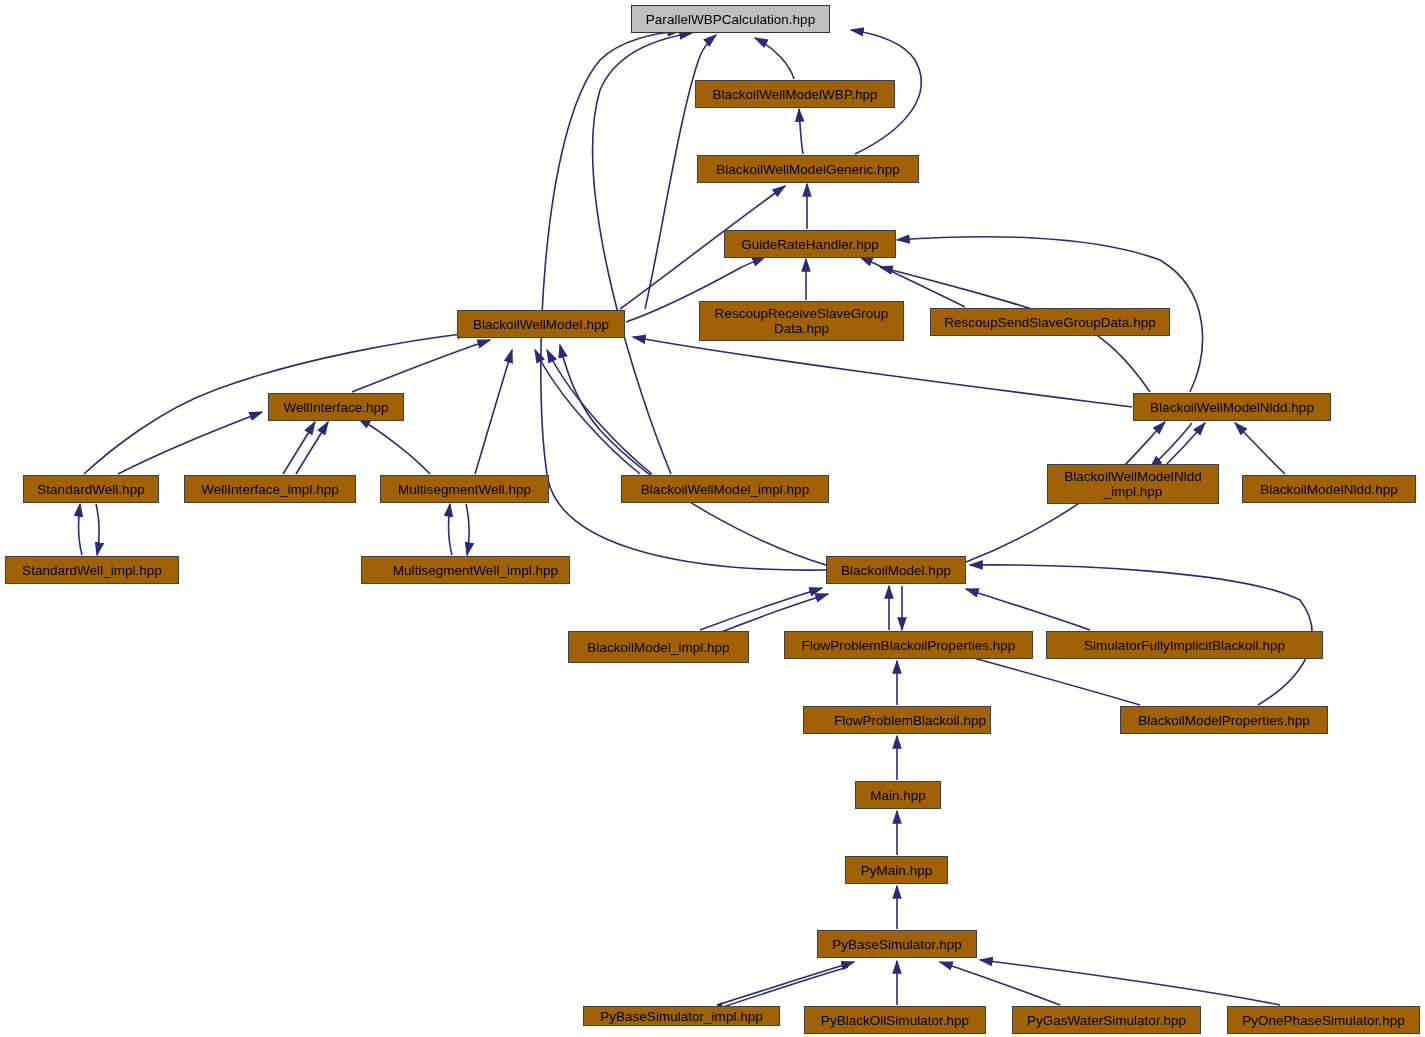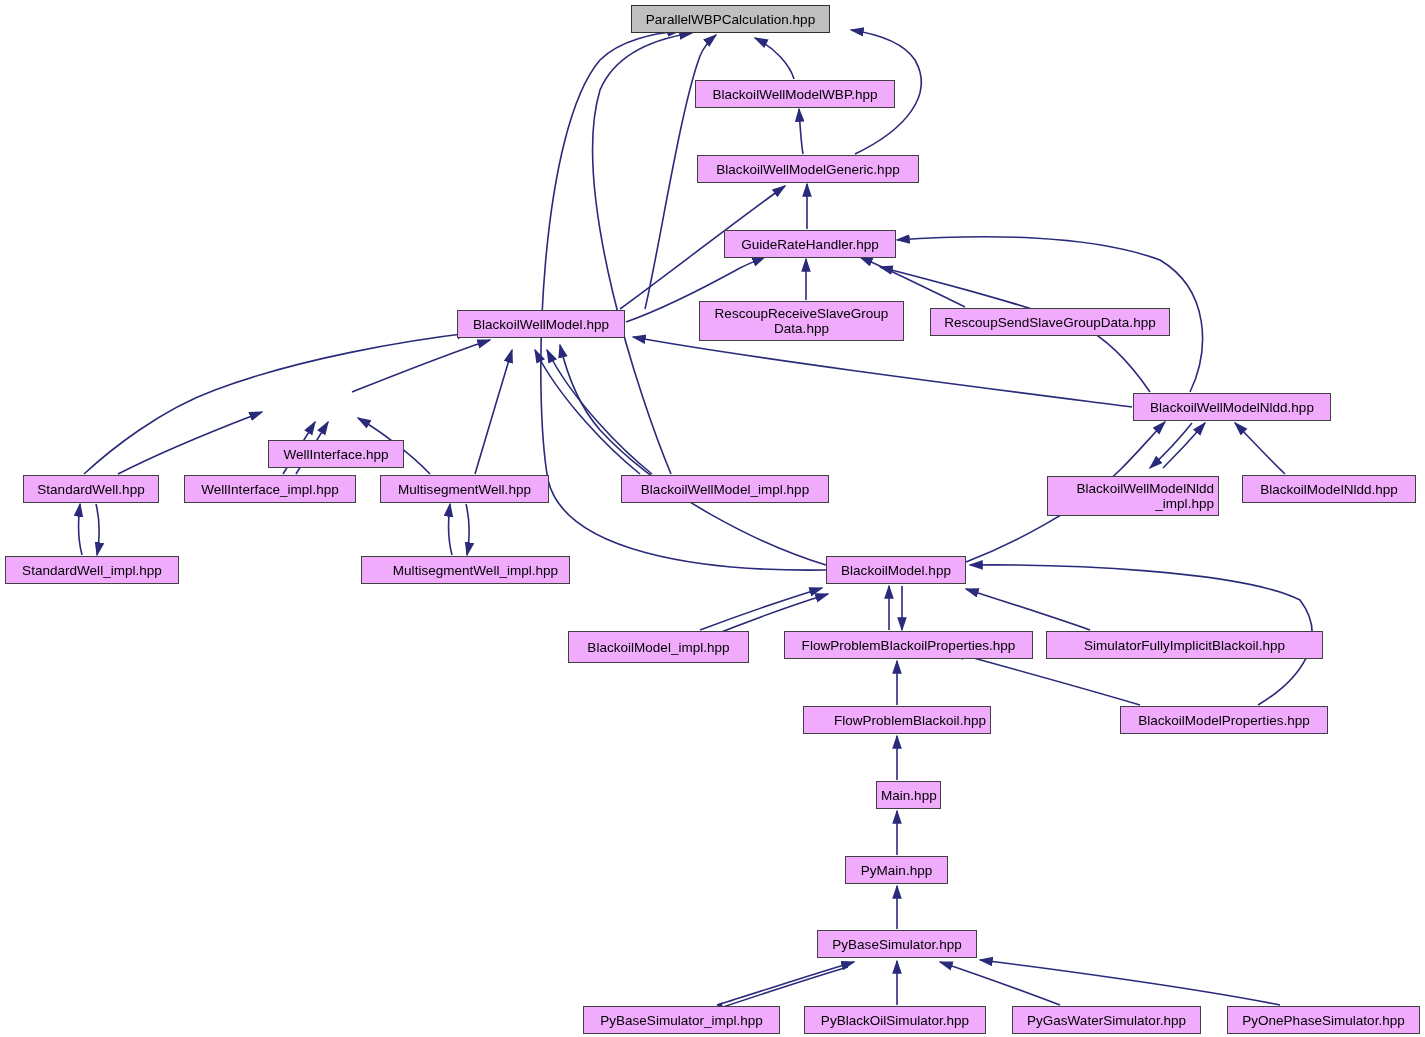--- a/index.html
+++ b/index.html
@@ -20,21 +20,21 @@
     left: 0;
     top: 0;
     width: 1425px;
     height: 1037px;
     pointer-events: none;
   }
   .node {
     position: absolute;
     box-sizing: border-box;
     border: 1px solid #404040;
-    background: #f0abfc;
+    background: #a16207;
     color: #000000;
     font-size: 13.5px;
     line-height: 15px;
     text-align: center;
     display: flex;
     align-items: center;
     justify-content: center;
     white-space: pre-line;
     letter-spacing: 0.02px;
   }
@@ -113,37 +113,37 @@
   <div id="node-layer">
       <div class="node root" style="left: 631px; top: 5px; width: 199px; height: 28px;"><span class="node-label">ParallelWBPCalculation.hpp</span></div>
       <div class="node" style="left: 695px; top: 80px; width: 200px; height: 28px;"><span class="node-label">BlackoilWellModelWBP.hpp</span></div>
       <div class="node" style="left: 697px; top: 155px; width: 222px; height: 28px;"><span class="node-label">BlackoilWellModelGeneric.hpp</span></div>
       <div class="node" style="left: 724px; top: 230px; width: 172px; height: 28px;"><span class="node-label">GuideRateHandler.hpp</span></div>
       <div class="node" style="left: 699px; top: 301px; width: 205px; height: 40px;"><span class="node-label">RescoupReceiveSlaveGroup
 Data.hpp</span></div>
       <div class="node" style="left: 930px; top: 308px; width: 240px; height: 28px;"><span class="node-label">RescoupSendSlaveGroupData.hpp</span></div>
       <div class="node" style="left: 457px; top: 310px; width: 168px; height: 28px;"><span class="node-label">BlackoilWellModel.hpp</span></div>
       <div class="node" style="left: 1133px; top: 393px; width: 198px; height: 28px;"><span class="node-label">BlackoilWellModelNldd.hpp</span></div>
-      <div class="node" style="left: 268px; top: 393px; width: 136px; height: 28px; margin-top: 47px;"><span class="node-label">WellInterface.hpp</span></div>
+      <div class="node" style="left: 268px; top: 393px; width: 136px; height: 28px;"><span class="node-label">WellInterface.hpp</span></div>
       <div class="node" style="left: 23px; top: 475px; width: 136px; height: 28px;"><span class="node-label">StandardWell.hpp</span></div>
       <div class="node" style="left: 184px; top: 475px; width: 172px; height: 28px;"><span class="node-label">WellInterface_impl.hpp</span></div>
       <div class="node" style="left: 380px; top: 475px; width: 169px; height: 28px;"><span class="node-label">MultisegmentWell.hpp</span></div>
       <div class="node" style="left: 621px; top: 475px; width: 208px; height: 28px;"><span class="node-label">BlackoilWellModel_impl.hpp</span></div>
-      <div class="node" style="left: 1047px; top: 476px; width: 172px; height: 40px; text-align: right;"><span class="node-label">BlackoilWellModelNldd
+      <div class="node" style="left: 1047px; top: 464px; width: 172px; height: 40px;"><span class="node-label">BlackoilWellModelNldd
 _impl.hpp</span></div>
       <div class="node" style="left: 1242px; top: 475px; width: 174px; height: 28px;"><span class="node-label">BlackoilModelNldd.hpp</span></div>
       <div class="node" style="left: 5px; top: 556px; width: 174px; height: 28px;"><span class="node-label">StandardWell_impl.hpp</span></div>
       <div class="node" style="left: 361px; top: 556px; width: 209px; height: 28px; padding-left: 20px;"><span class="node-label">MultisegmentWell_impl.hpp</span></div>
       <div class="node" style="left: 826px; top: 556px; width: 140px; height: 28px;"><span class="node-label">BlackoilModel.hpp</span></div>
       <div class="node" style="left: 568px; top: 631px; width: 181px; height: 32px;"><span class="node-label">BlackoilModel_impl.hpp</span></div>
       <div class="node" style="left: 784px; top: 631px; width: 249px; height: 28px;"><span class="node-label">FlowProblemBlackoilProperties.hpp</span></div>
       <div class="node" style="left: 1046px; top: 631px; width: 277px; height: 28px;"><span class="node-label">SimulatorFullyImplicitBlackoil.hpp</span></div>
       <div class="node" style="left: 803px; top: 706px; width: 188px; height: 28px; text-align: right;"><span class="node-label">FlowProblemBlackoil.hpp</span></div>
       <div class="node" style="left: 1120px; top: 706px; width: 208px; height: 28px;"><span class="node-label">BlackoilModelProperties.hpp</span></div>
-      <div class="node" style="left: 876px; top: 781px; width: 65px; height: 28px;"><span class="node-label">Main.hpp</span></div>
+      <div class="node" style="left: 855px; top: 781px; width: 86px; height: 28px;"><span class="node-label">Main.hpp</span></div>
       <div class="node" style="left: 845px; top: 856px; width: 103px; height: 28px;"><span class="node-label">PyMain.hpp</span></div>
       <div class="node" style="left: 817px; top: 930px; width: 160px; height: 28px;"><span class="node-label">PyBaseSimulator.hpp</span></div>
-      <div class="node" style="left: 583px; top: 1006px; width: 197px; height: 28px;"><span class="node-label">PyBaseSimulator_impl.hpp</span></div>
+      <div class="node" style="left: 583px; top: 1006px; width: 197px; height: 20px;"><span class="node-label">PyBaseSimulator_impl.hpp</span></div>
       <div class="node" style="left: 804px; top: 1006px; width: 182px; height: 28px;"><span class="node-label">PyBlackOilSimulator.hpp</span></div>
       <div class="node" style="left: 1012px; top: 1006px; width: 189px; height: 28px;"><span class="node-label">PyGasWaterSimulator.hpp</span></div>
       <div class="node" style="left: 1227px; top: 1006px; width: 193px; height: 28px;"><span class="node-label">PyOnePhaseSimulator.hpp</span></div>
     </div>
 </div>
 
 </body></html>

